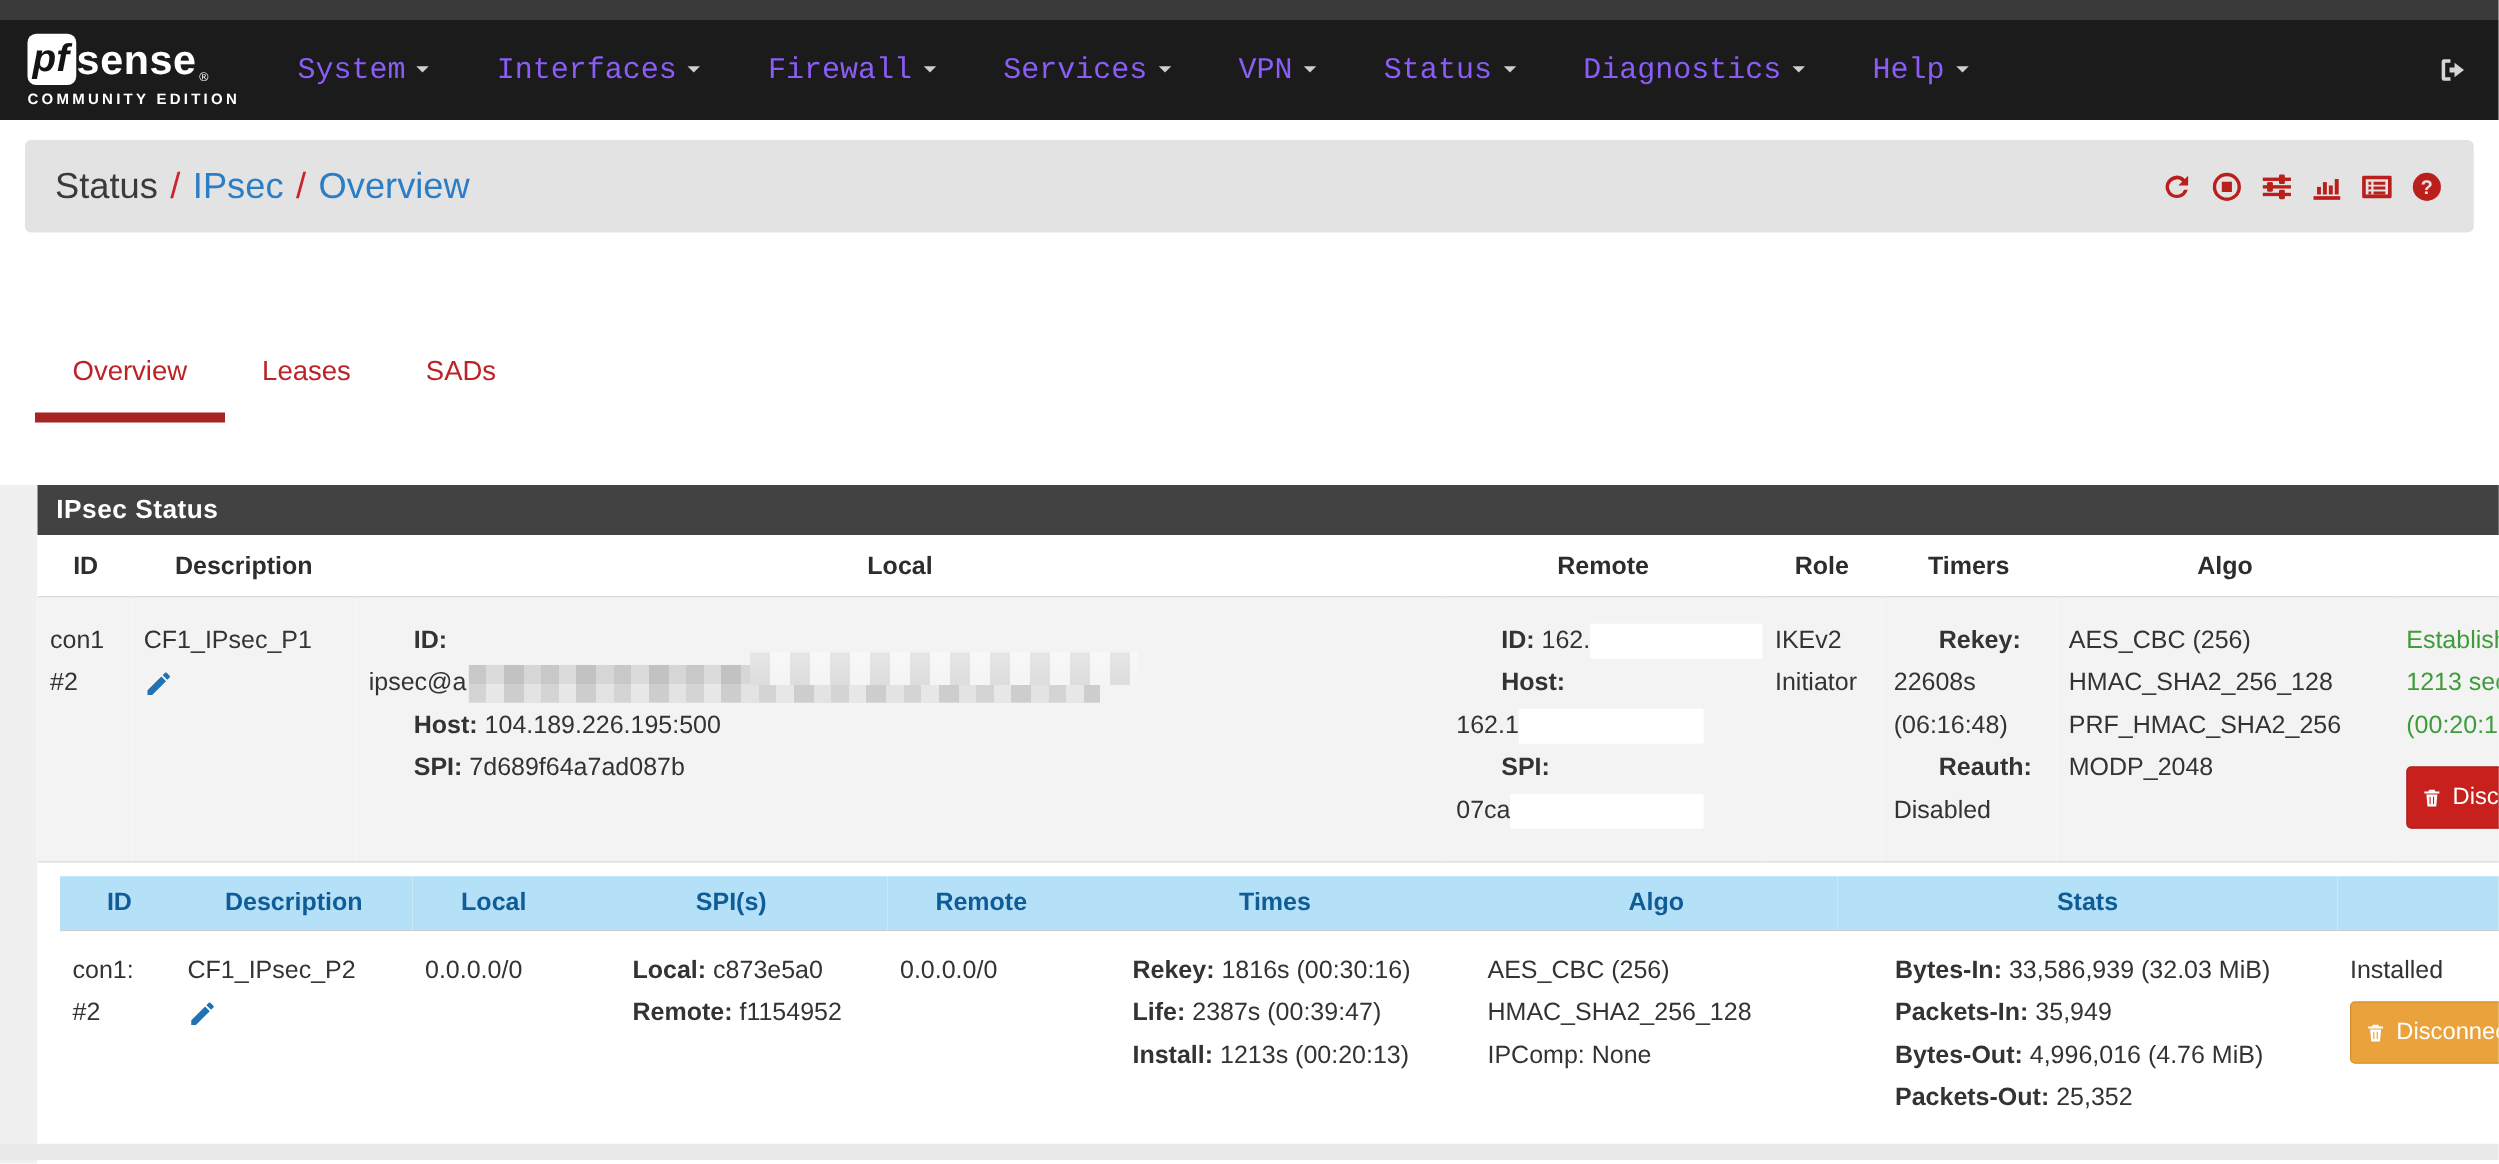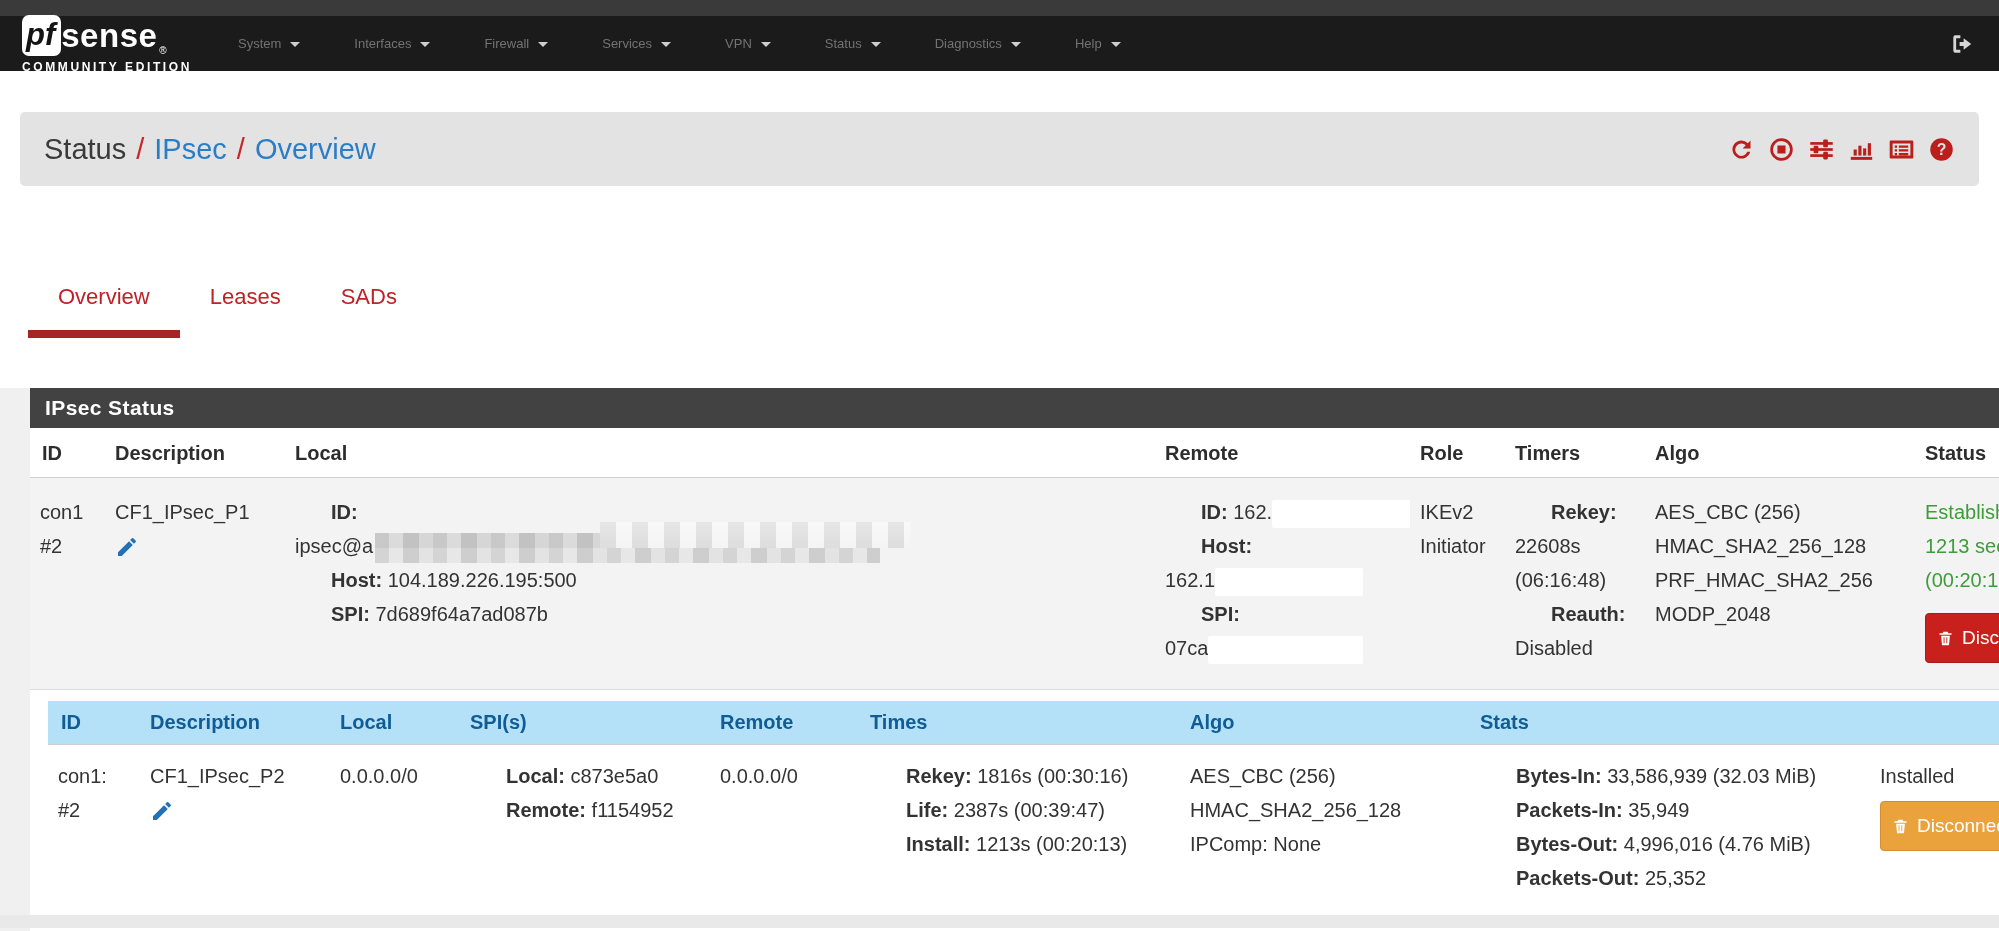--- a/index.html
+++ b/index.html
@@ -4,34 +4,34 @@
 <style>
   * { margin:0; padding:0; box-sizing:border-box; }
   html,body { width:1999px; height:931px; }
   body {
     position:relative; overflow:hidden; background:#ffffff;
     font-family:"Liberation Sans", sans-serif; color:#333;
   }
   
   .top-strip { position:absolute; top:0; left:0; width:100%; height:16px; background:#3a3a3a; }
   .navbar {
-    position:absolute; top:16px; left:0; width:100%; height:55px;
+    position:absolute; top:16px; left:0; width:100%; height:80px;
     background:#1b1b1b; display:flex; align-items:center;
   }
   .brand { margin-left:22px; margin-right:46px; line-height:1; }
   .brand-row { display:flex; align-items:center; }
   .pf-box {
     display:inline-block; background:#fff; color:#141414; font-weight:bold; font-style:italic;
     font-size:31px; padding:4px 6px 6px 4px; border-radius:7px;
   }
   .sense { color:#fff; font-weight:bold; font-size:33px; letter-spacing:0.5px;text-align:right; }
   .reg { color:#fff; font-size:10px; margin-left:2px; align-self:flex-end; }
   .edition { color:#fff; font-weight:bold; font-size:12px; letter-spacing:2.6px; margin-top:5px; }
   .nav-items { display:flex; align-items:center; gap:54px; }
-  .nav-item { color:#737373; font-size:13px; cursor:pointer; white-space:nowrap; }
+  .nav-item { color:#8b5cf6; font-size:24px; cursor:pointer; white-space:nowrap;font-family:Liberation Mono, monospace; }
   .caret {
     display:inline-block; width:0; height:0; margin-left:9px; vertical-align:middle;
     border-left:5px solid transparent; border-right:5px solid transparent; border-top:5px solid #cfcfcf;
   }
   .logout { position:absolute; right:24px; top:50%; transform:translateY(-50%); color:#d6d6d6; }
   .logout svg { width:26px; height:26px; display:block; }
 
   
   .breadcrumb-bar {
     position:absolute; top:112px; left:20px; right:20px; height:74px;
@@ -57,21 +57,21 @@
 
   
   .panel { position:absolute; top:388px; left:30px; width:2140px; background:#fff; }
   .panel-head {
     height:40px; background:#424242; color:#fff; font-weight:bold; font-size:21px;
     line-height:40px; padding-left:15px; letter-spacing:0.4px;
   }
   .t1 { display:grid; grid-template-columns:75px 180px 870px 255px 95px 140px 270px 255px; }
   .t1 .th {
     background:#fff; font-weight:bold; font-size:20px; color:#2d2d2d;
-    padding:14px 10px 12px; border-bottom:1px solid #cfcfcf; white-space:nowrap;
+    padding:14px 10px 12px; border-bottom:1px solid #cfcfcf; white-space:nowrap;text-align:center;
   }
   .t1 .th:first-child { padding-left:12px; }
   .t1 .td {
     background:#f3f3f3; font-size:20px; line-height:34px; color:#333;
     padding:17px 10px 14px; border-bottom:1px solid #dcdcdc; min-height:212px; position:relative;
     white-space:nowrap;
   }
   .t1 .td:first-child { padding-left:12px; }
   b { font-weight:bold;margin-left:36px; }
   .pencil { color:#2371b5; display:inline-block; margin-top:6px; cursor:pointer; }

